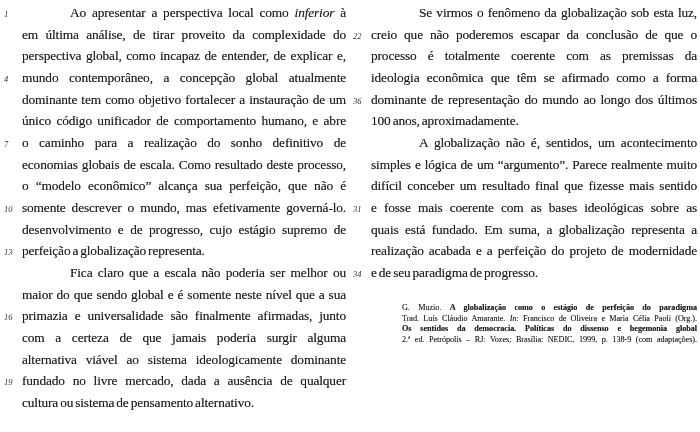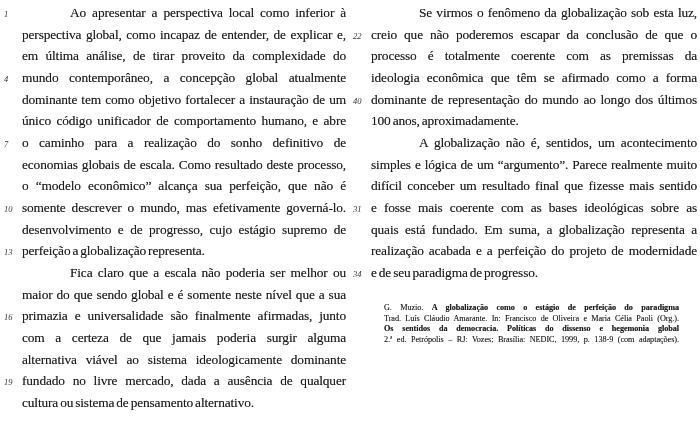--- a/index.html
+++ b/index.html
@@ -21,47 +21,47 @@
   }
   .ltext{
     flex:1;height:21.68px;overflow:hidden;box-sizing:border-box;padding-right:3px;
     font-size:13.4px;line-height:21.68px;
     letter-spacing:-0.15px;word-spacing:-1.2px;
     text-align:justify;
     text-shadow:0 0 0.5px rgba(30,30,30,0.5);
   }
   .j{text-align-last:justify;}
   .ind{text-indent:48px;}
-  .it{}
+  .it{font-style:italic;}
   .bd{font-weight:bold;}
-  .citation{position:absolute;left:384px;top:303px;width:295px;}
+  .citation{position:absolute;left:402px;top:303px;width:295px;}
   .cline{
     height:10.5px;overflow:hidden;
     font-size:8.2px;line-height:10.5px;color:#1b1b1b;
     word-spacing:-0.4px;letter-spacing:-0.05px;
     text-align:justify;text-align-last:justify;
     text-shadow:0 0 0.4px rgba(30,30,30,0.45);
   }
 </style>
 </head>
 <body>
 
 <div class="page">
   <div class="col" id="col0">
       <div class="line">
         <span class="num">1</span>
         <div class="ltext j ind"><span>Ao apresentar a perspectiva local como </span><span class="it">inferior</span><span> à</span></div>
       </div>
       <div class="line">
         <span class="num"></span>
-        <div class="ltext j"><span>perspectiva global, como incapaz de entender, de explicar e,</span></div>
+        <div class="ltext j"><span>em última análise, de tirar proveito da complexidade do</span></div>
       </div>
       <div class="line">
         <span class="num"></span>
-        <div class="ltext j"><span>em última análise, de tirar proveito da complexidade do</span></div>
+        <div class="ltext j"><span>perspectiva global, como incapaz de entender, de explicar e,</span></div>
       </div>
       <div class="line">
         <span class="num">4</span>
         <div class="ltext j"><span>mundo contemporâneo, a concepção global atualmente</span></div>
       </div>
       <div class="line">
         <span class="num"></span>
         <div class="ltext j"><span>dominante tem como objetivo fortalecer a instauração de um</span></div>
       </div>
       <div class="line">
@@ -132,21 +132,21 @@
       </div>
       <div class="line">
         <span class="num"></span>
         <div class="ltext j"><span>processo é totalmente coerente com as premissas da</span></div>
       </div>
       <div class="line">
         <span class="num"></span>
         <div class="ltext j"><span>ideologia econômica que têm se afirmado como a forma</span></div>
       </div>
       <div class="line">
-        <span class="num">40</span>
+        <span class="num">36</span>
         <div class="ltext j"><span>dominante de representação do mundo ao longo dos últimos</span></div>
       </div>
       <div class="line">
         <span class="num"></span>
         <div class="ltext"><span>100 anos, aproximadamente.</span></div>
       </div>
       <div class="line">
         <span class="num"></span>
         <div class="ltext j ind"><span>A globalização não é, sentidos, um acontecimento</span></div>
       </div>

